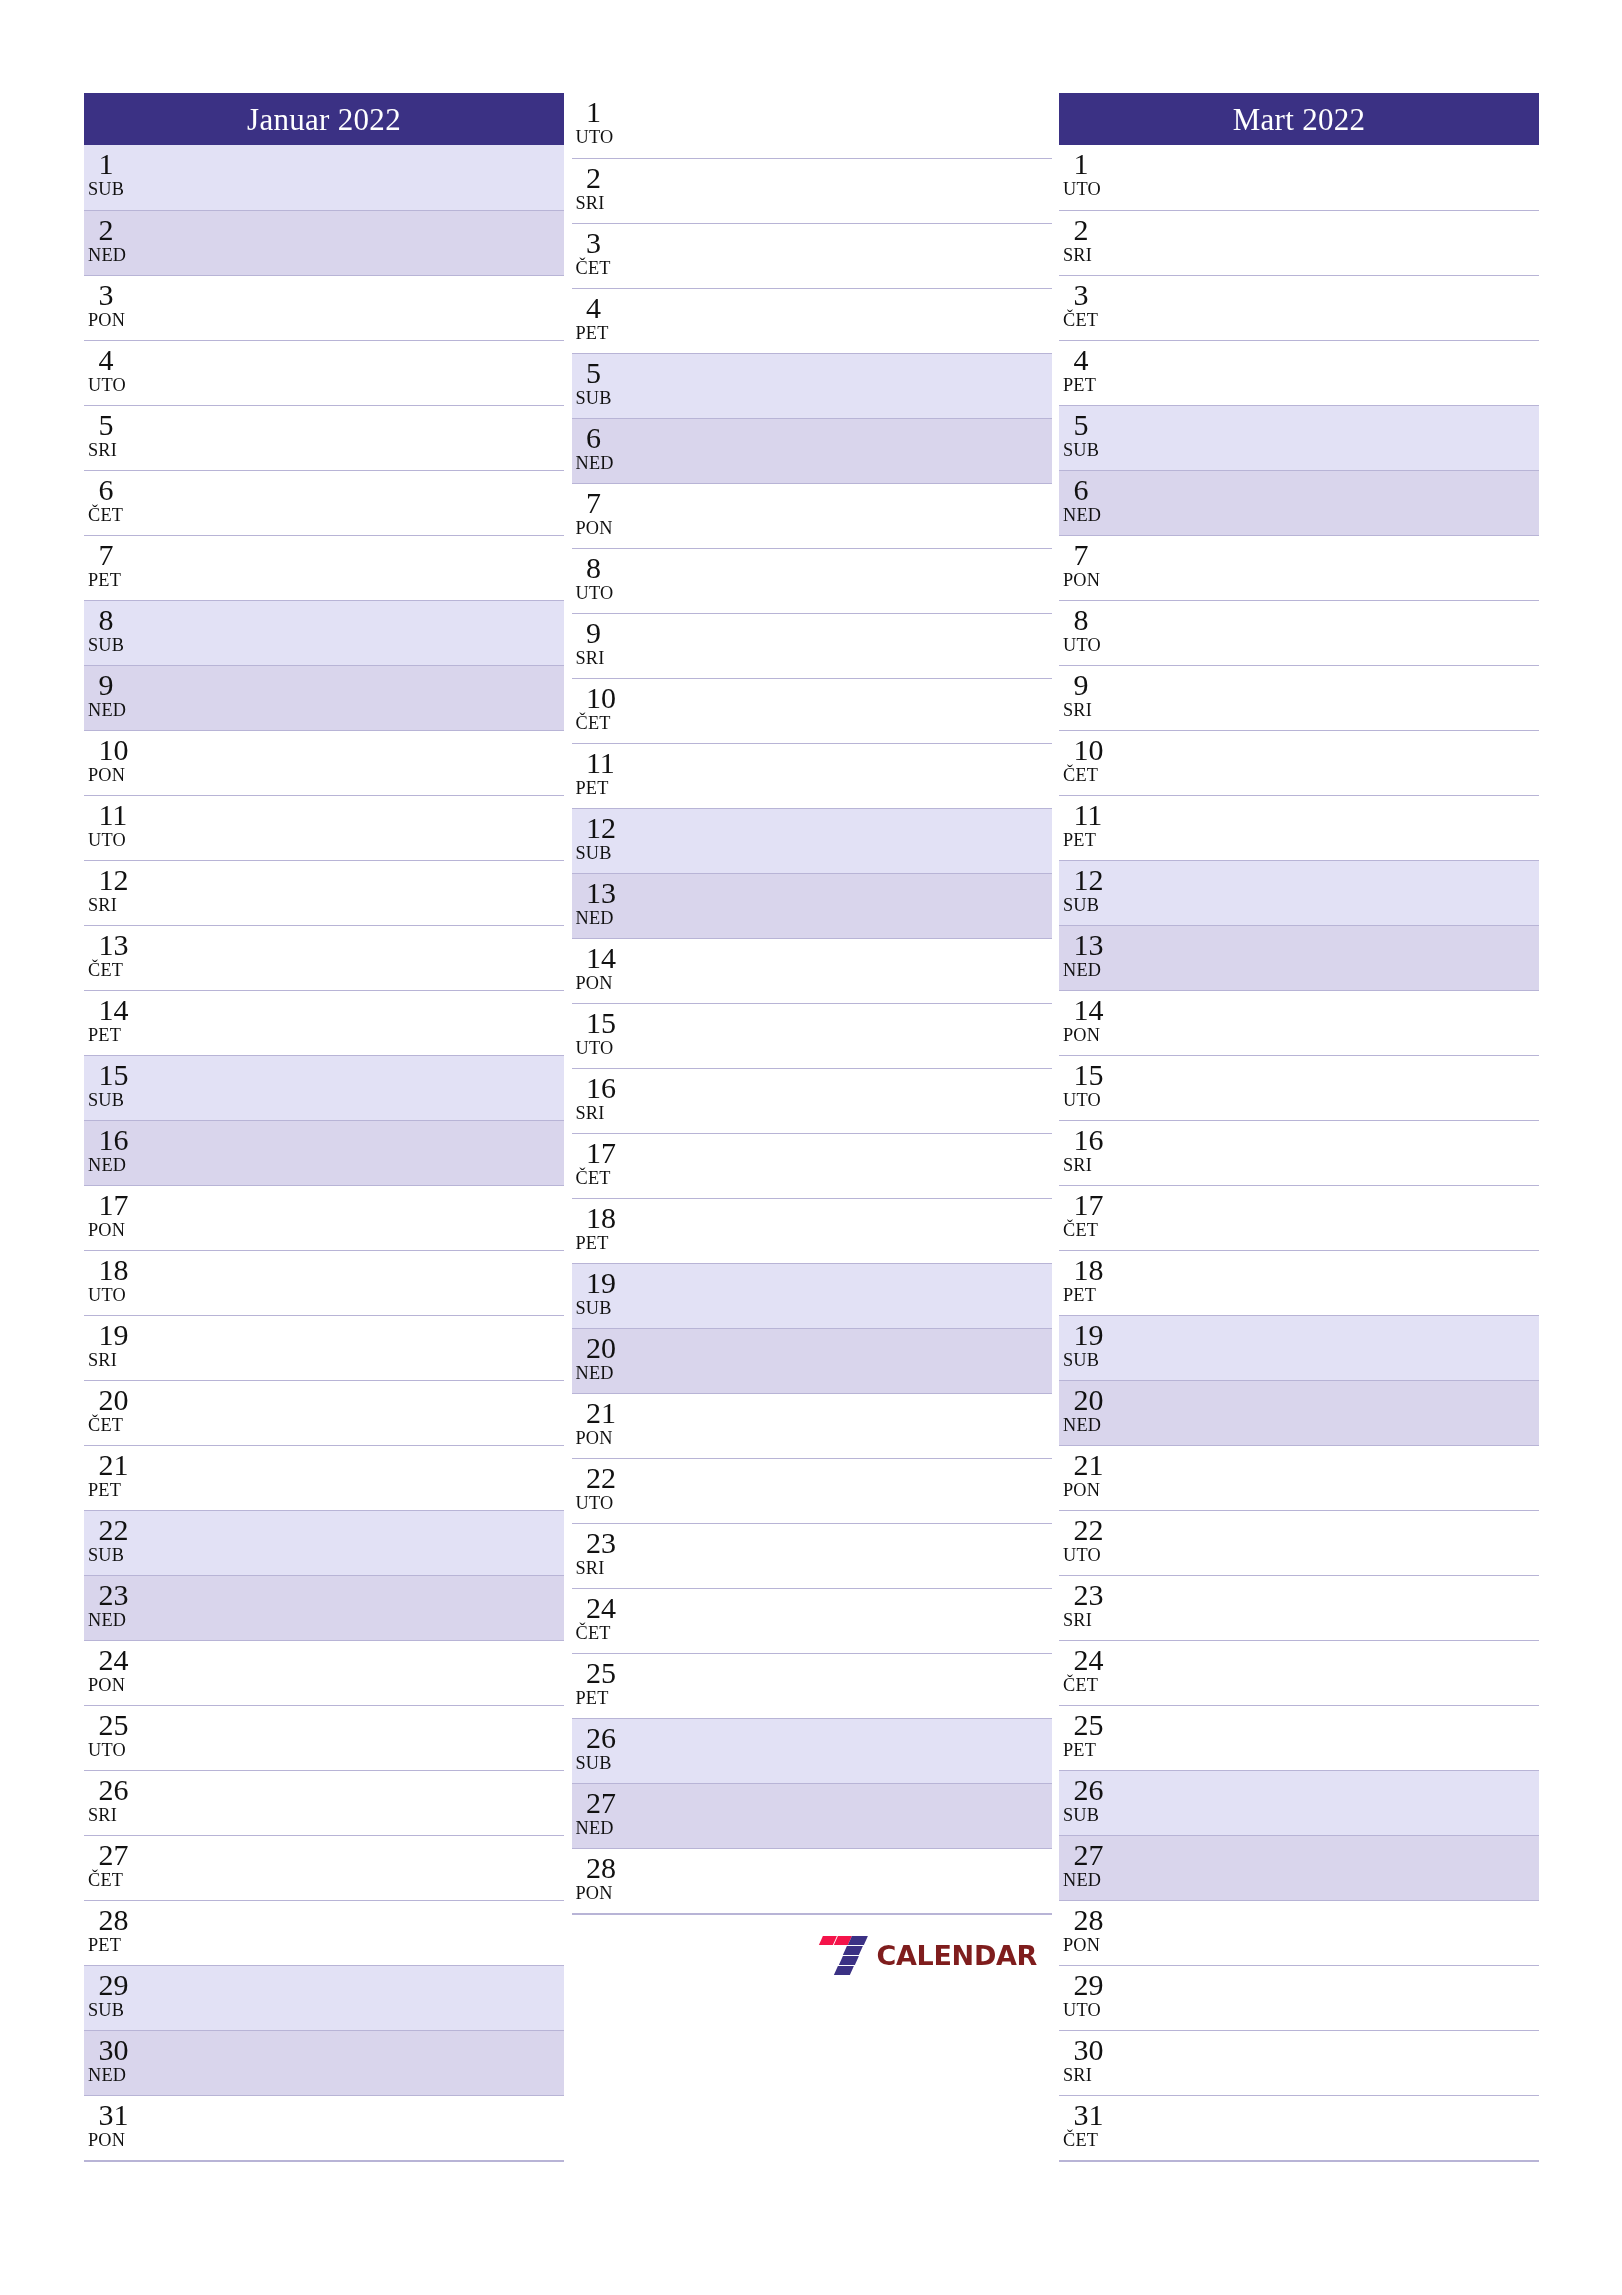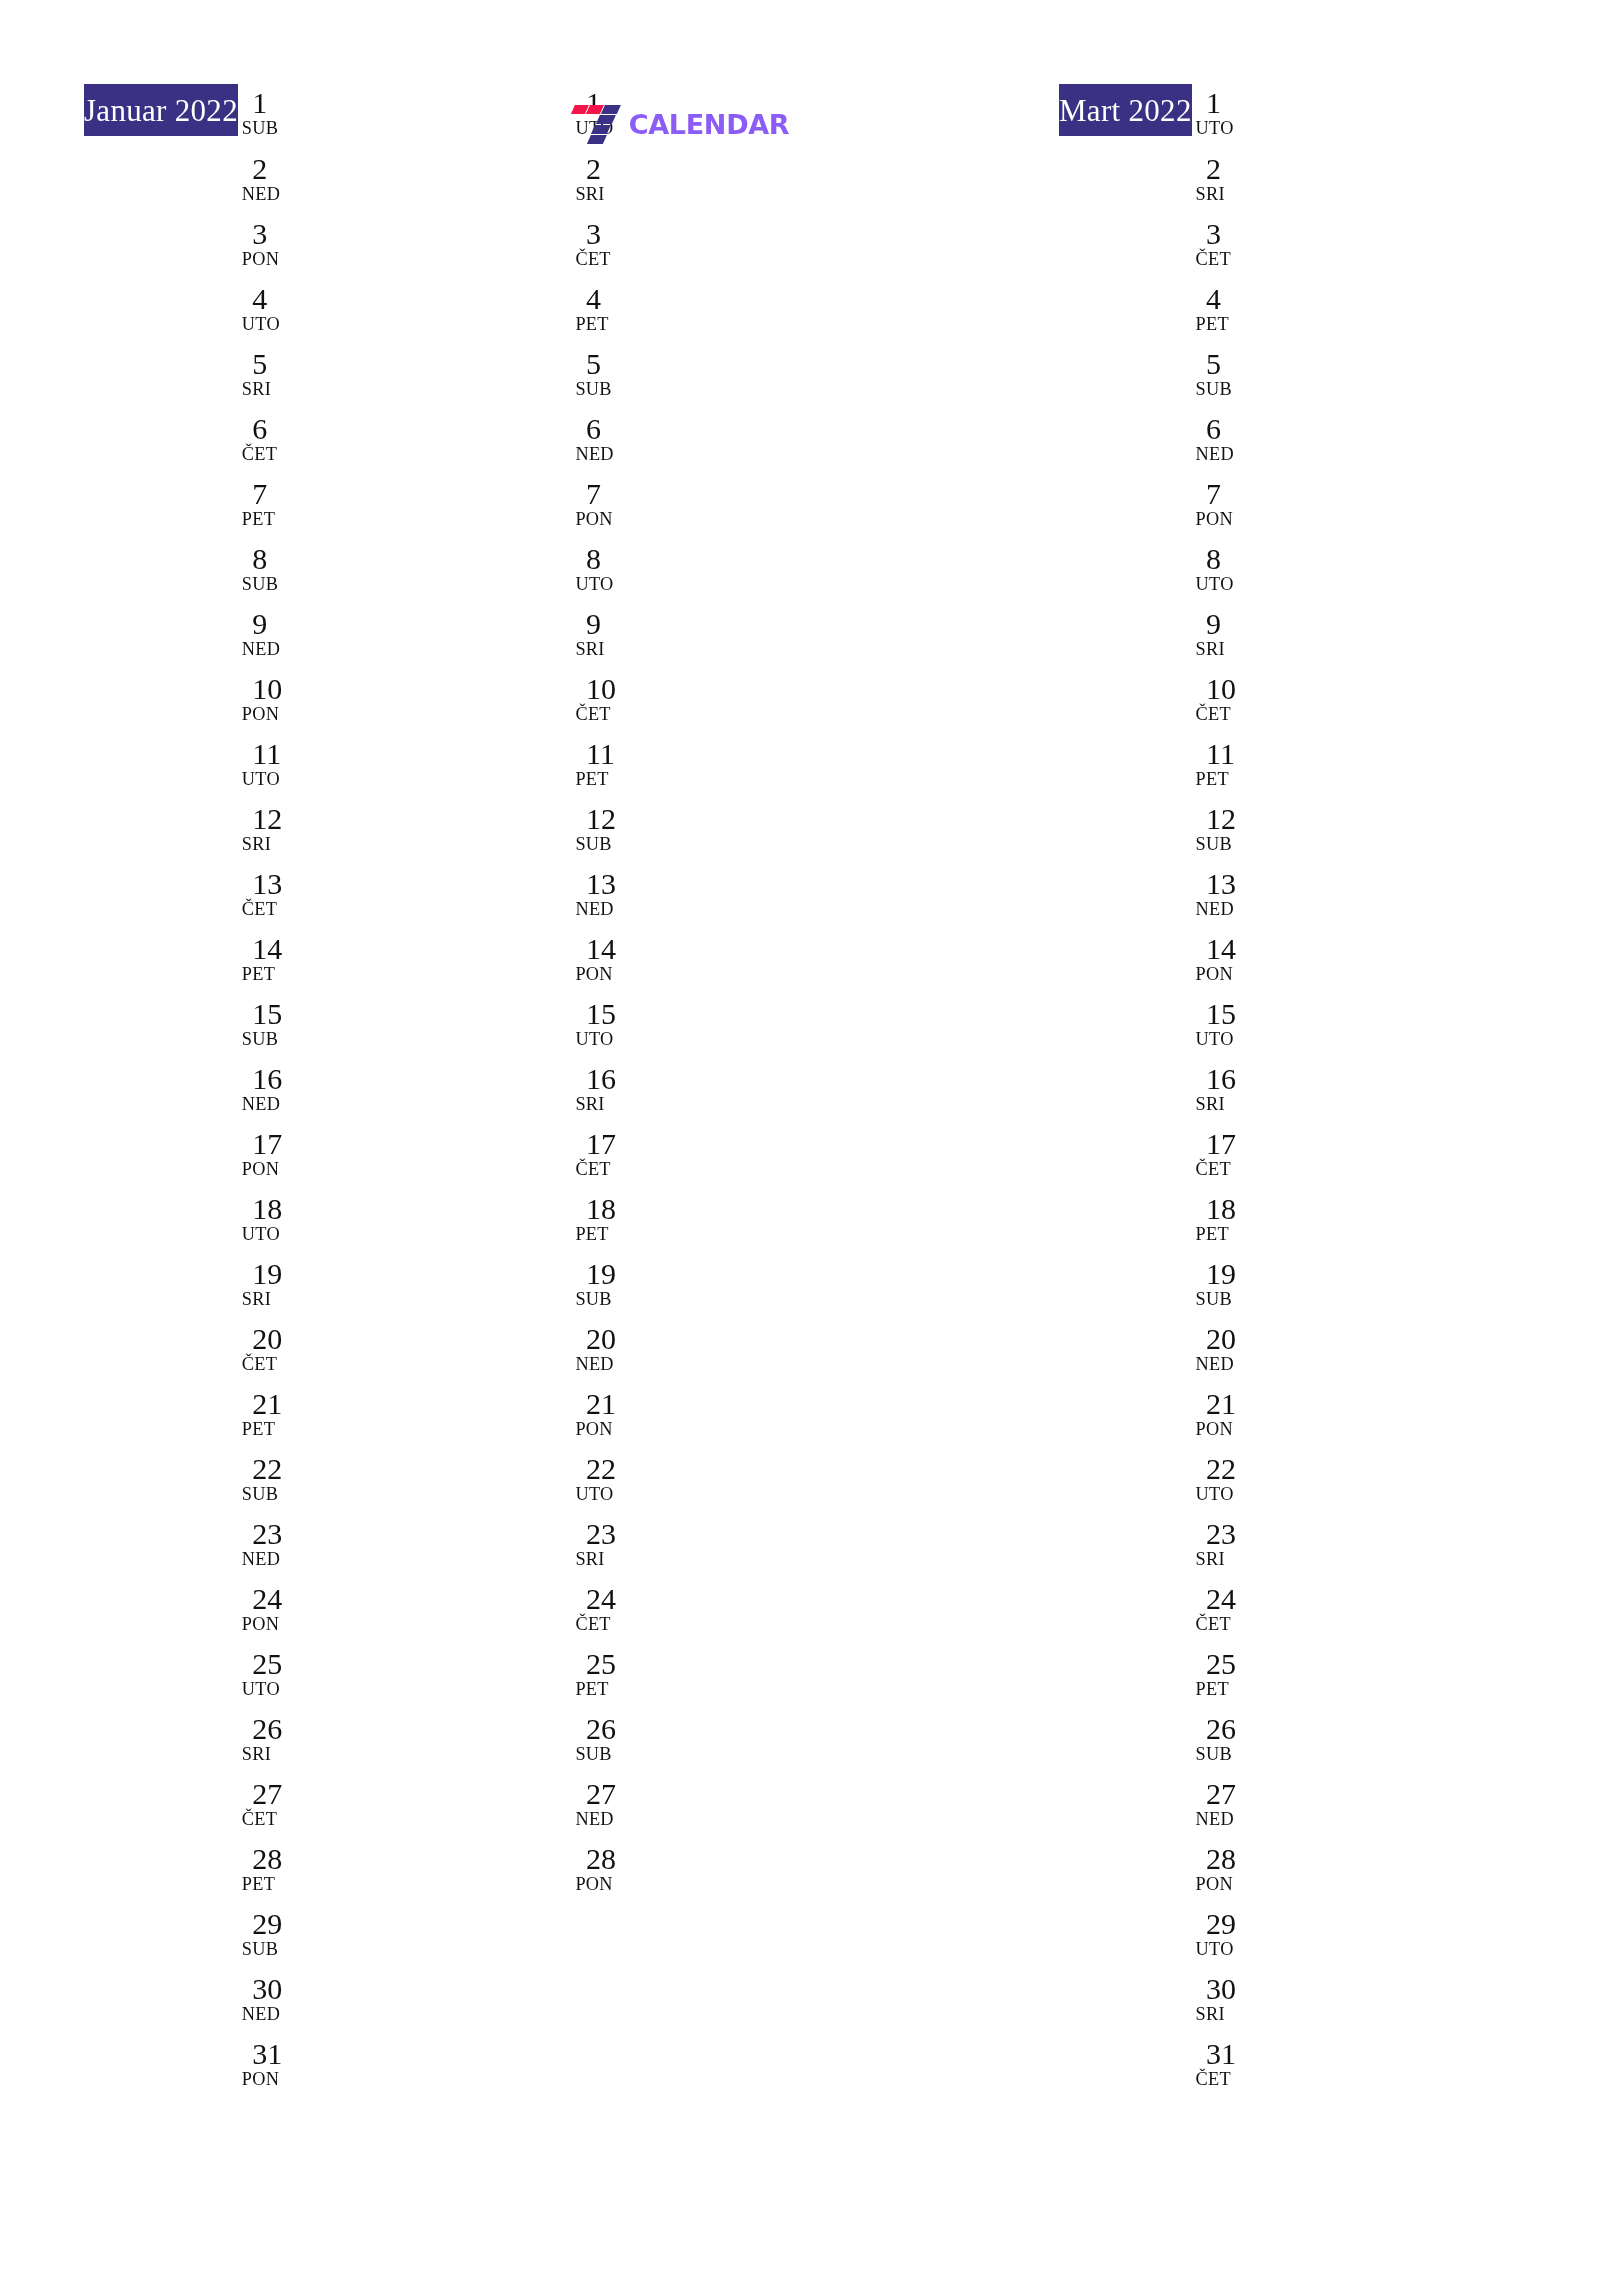--- a/index.html
+++ b/index.html
@@ -23,22 +23,23 @@
     height: 2127px;
     display: flex;
     flex-direction: row;
     justify-content: space-between;
     align-items: flex-start;
   }
 
   .month-column {
     width: 480px;
     display: flex;
-    flex-direction: row;
+    flex-direction: column;
     position: relative;
+    margin-top: 9px;
   }
 
   .month-header {
     height: 52px;
     background: #3b3184;
     color: #ffffff;
     display: flex;
     align-items: center;
     justify-content: center;
     font-size: 31px;
@@ -115,21 +116,21 @@
   .logo-bar {
     position: absolute;
     height: 8.5px;
     transform: skewX(-24deg);
   }
   .logo-word {
     font-family: "DejaVu Sans", "Liberation Sans", sans-serif;
     font-weight: bold;
     font-size: 27px;
     letter-spacing: -0.3px;
-    color: #8b5cf6;
+    color: #7f1d1d;
     line-height: 1;
   }
 </style>
 </head>
 <body>
 
 <div id="calendar-page">
     <div class="month-column">
       <div class="month-header">Januar 2022</div>
       <div class="days-list">

